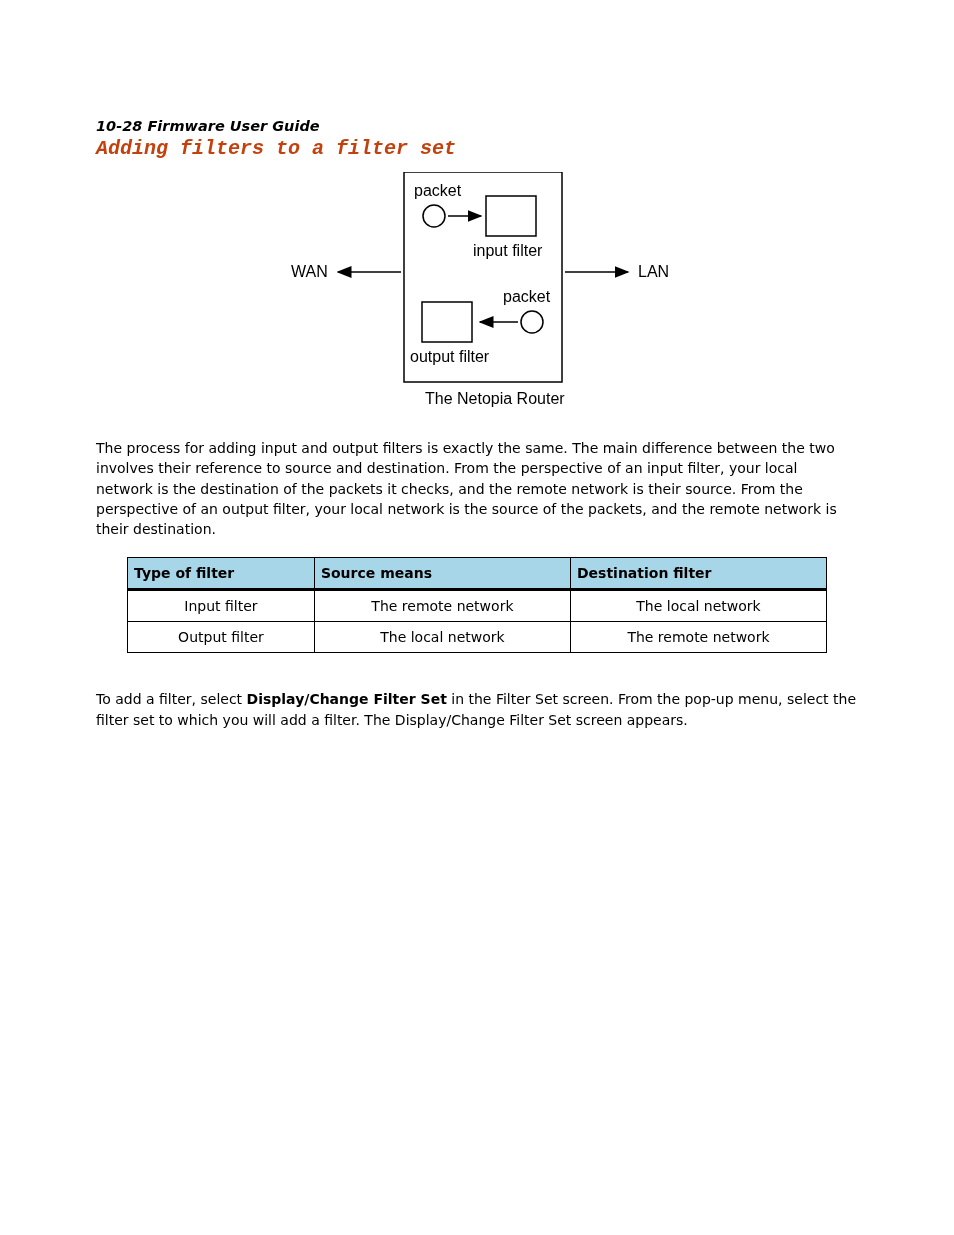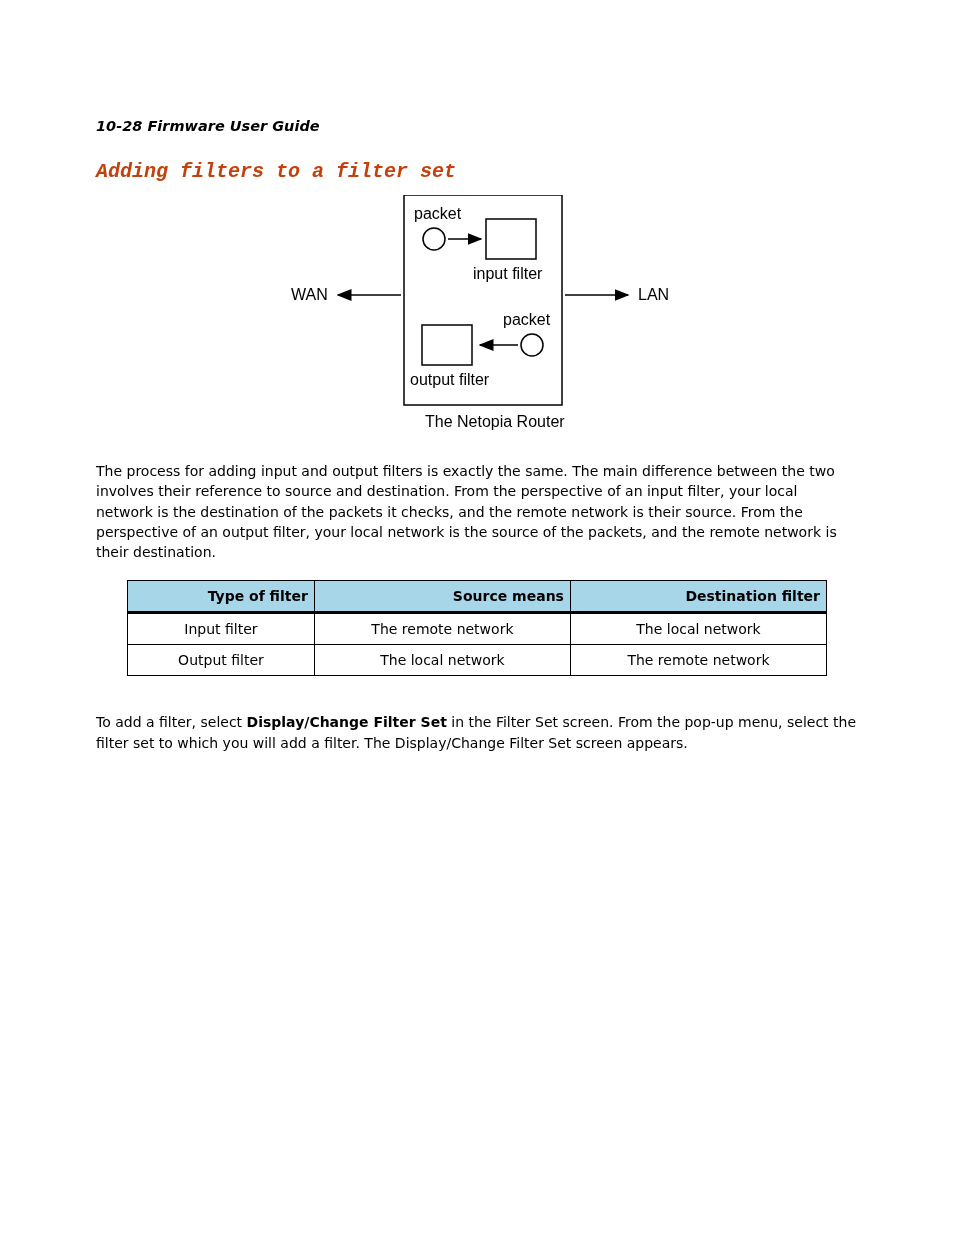--- a/index.html
+++ b/index.html
@@ -1,23 +1,23 @@
 <!DOCTYPE html>
 <html><head>
 <meta charset="utf-8">
 <style>
   body{margin:0;background:#fff;color:#000;font-family:Verdana,Geneva,"DejaVu Sans",sans-serif;}
   .page{width:954px;height:1235px;position:relative;box-sizing:border-box;padding:118px 96px 0 96px;}
-  .header{font-style:italic;font-weight:bold;font-size:14.5px;margin-bottom:26px;}
+  .header{font-style:italic;font-weight:bold;font-size:14.5px;margin-bottom:3px;}
   .section-title{color:#c2410c;font-style:italic;font-weight:bold;font-size:20px;margin:0 0 12px 0;font-family:Liberation Mono, monospace;}
   .body-text{font-size:14px;line-height:1.45;color:#000;margin:0 0 18px 0;}
   .diagram-wrap{margin:6px 0 22px 0;}
   .caption{font-style:italic;font-size:13px;line-height:1.4;margin:2px 0 22px 0;}
   table.filter{border-collapse:collapse;width:700px;margin:0 auto 36px auto;font-size:14px;}
-  table.filter th{background:#a7d6e8;border:1px solid #000;padding:7px 6px;font-weight:bold;text-align:right;}
+  table.filter th{background:#a7d6e8;border:1px solid #000;padding:7px 6px;font-weight:bold;text-align:left;}
   table.filter thead tr th{border-bottom:3px solid #000;}
   table.filter td{border:1px solid #000;border-top:none;padding:7px 6px;text-align:center;}
   table.filter td:first-child, table.filter th:first-child{border-left:1px solid #000;}
   svg text{font-family:Arial,Helvetica,sans-serif;font-size:16px;fill:#000;}
   .bold{font-weight:bold;text-align:right;}
 </style>
 </head>
 <body>
 
 <div class="page">

